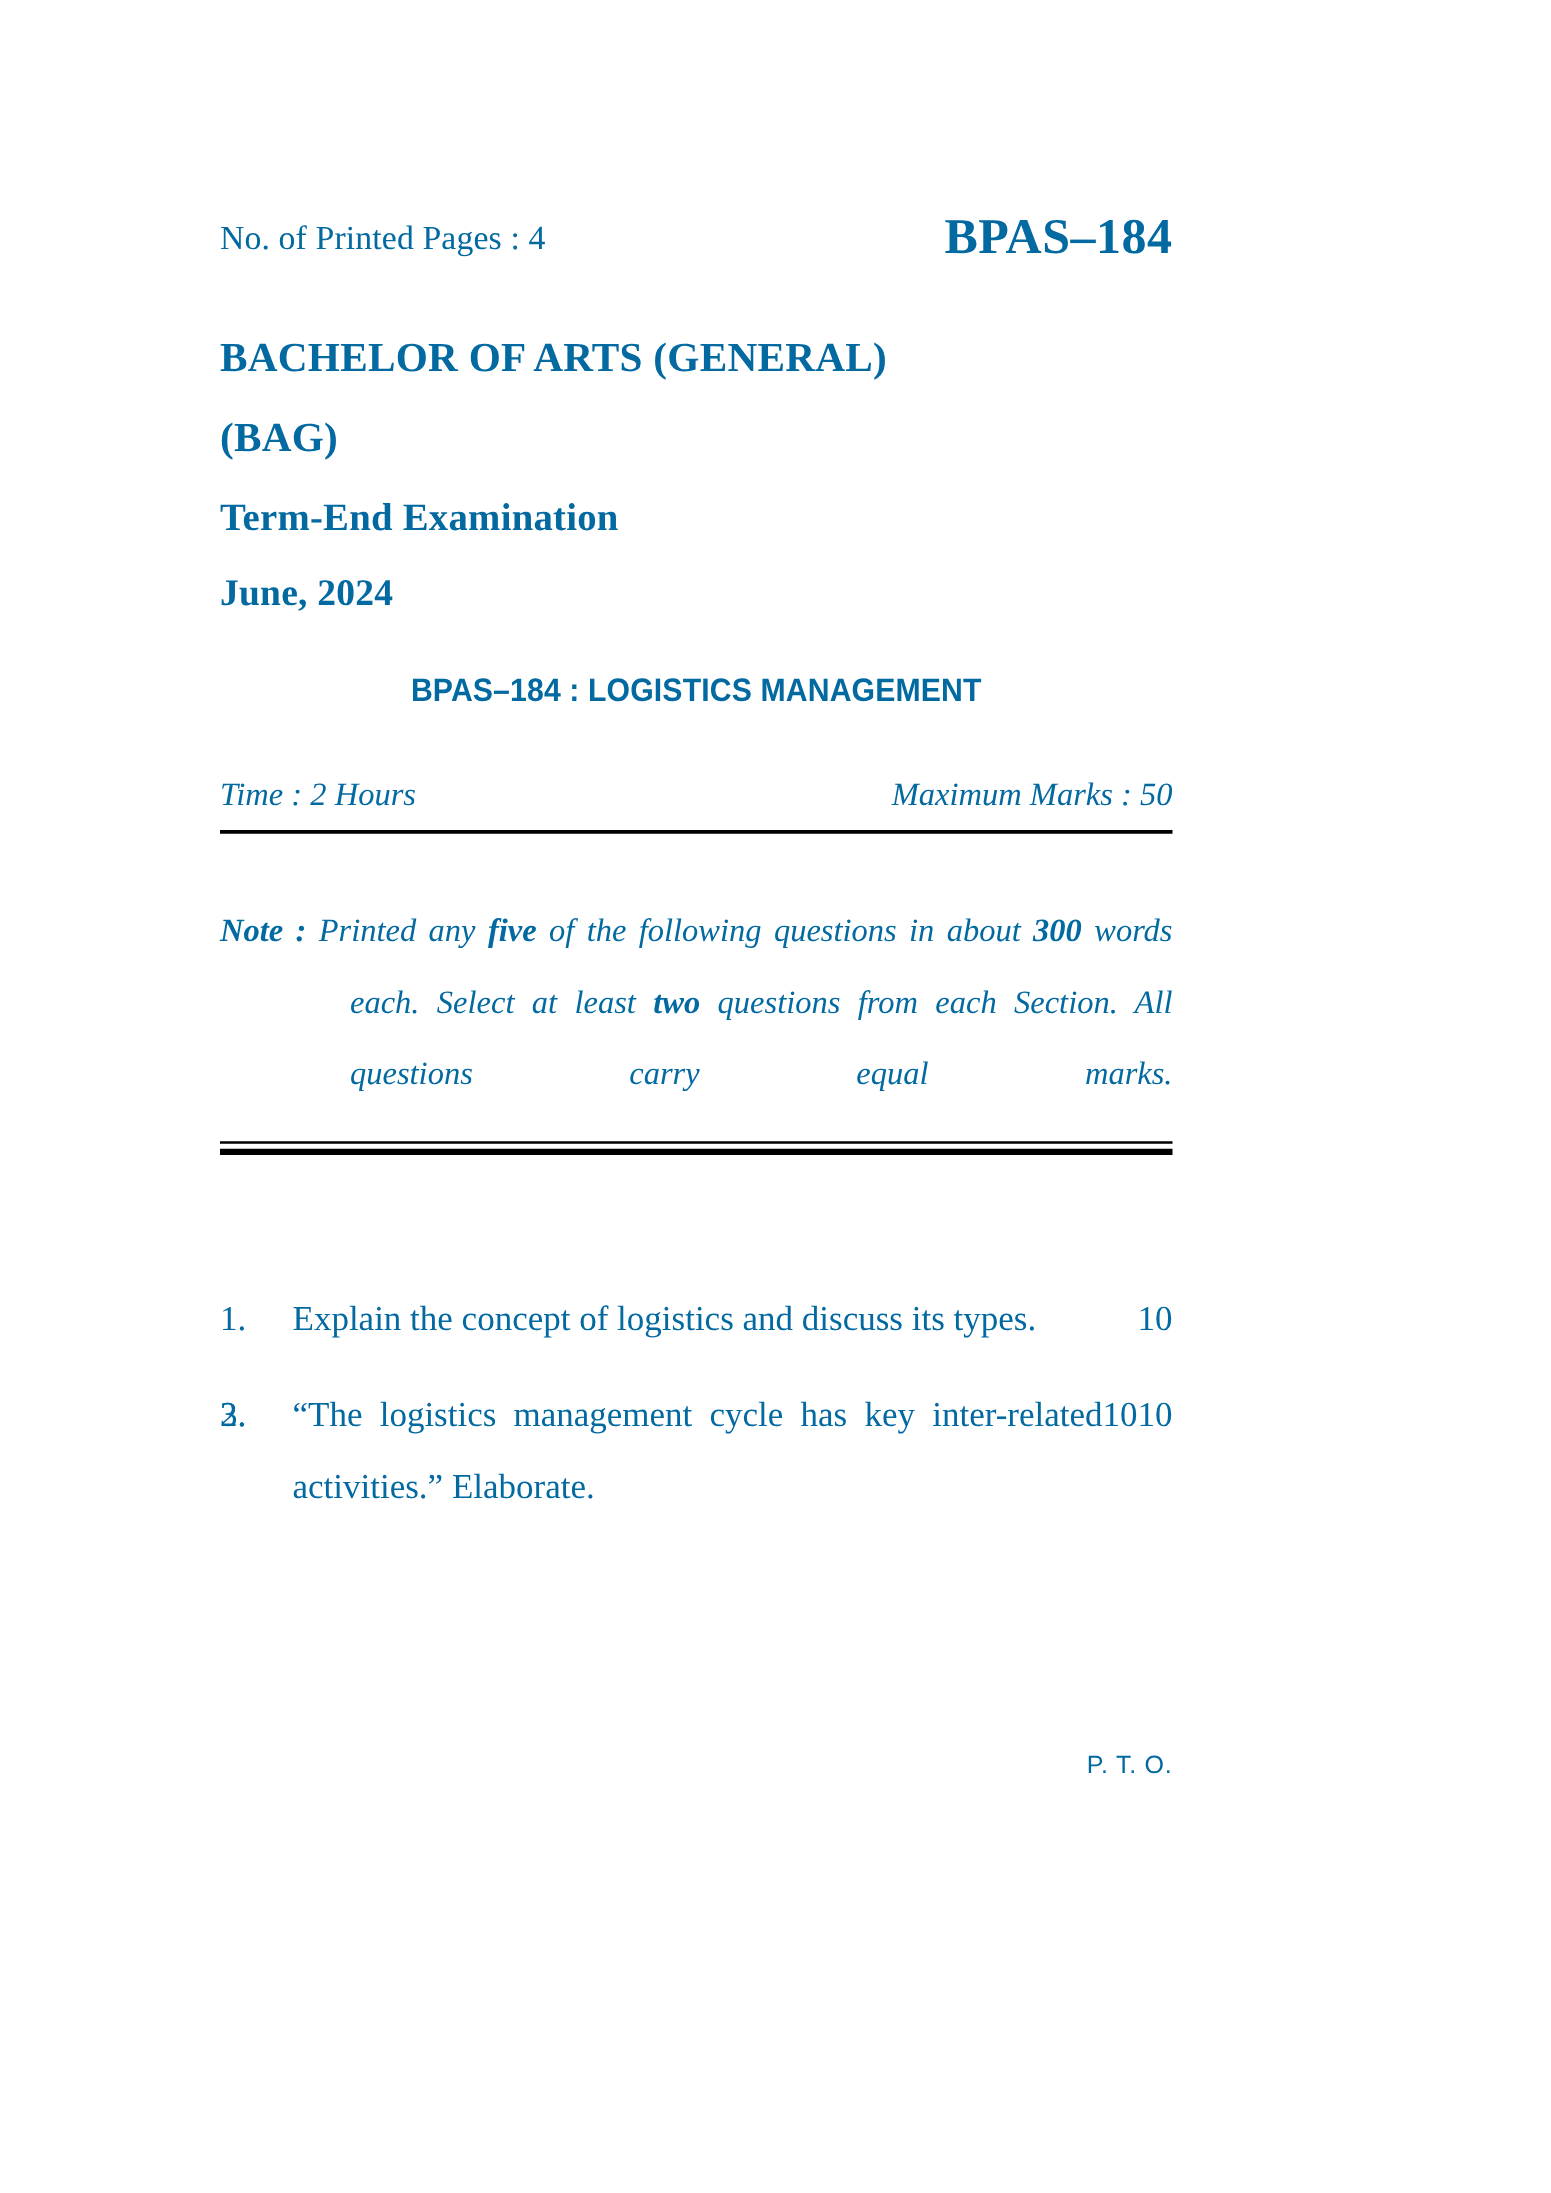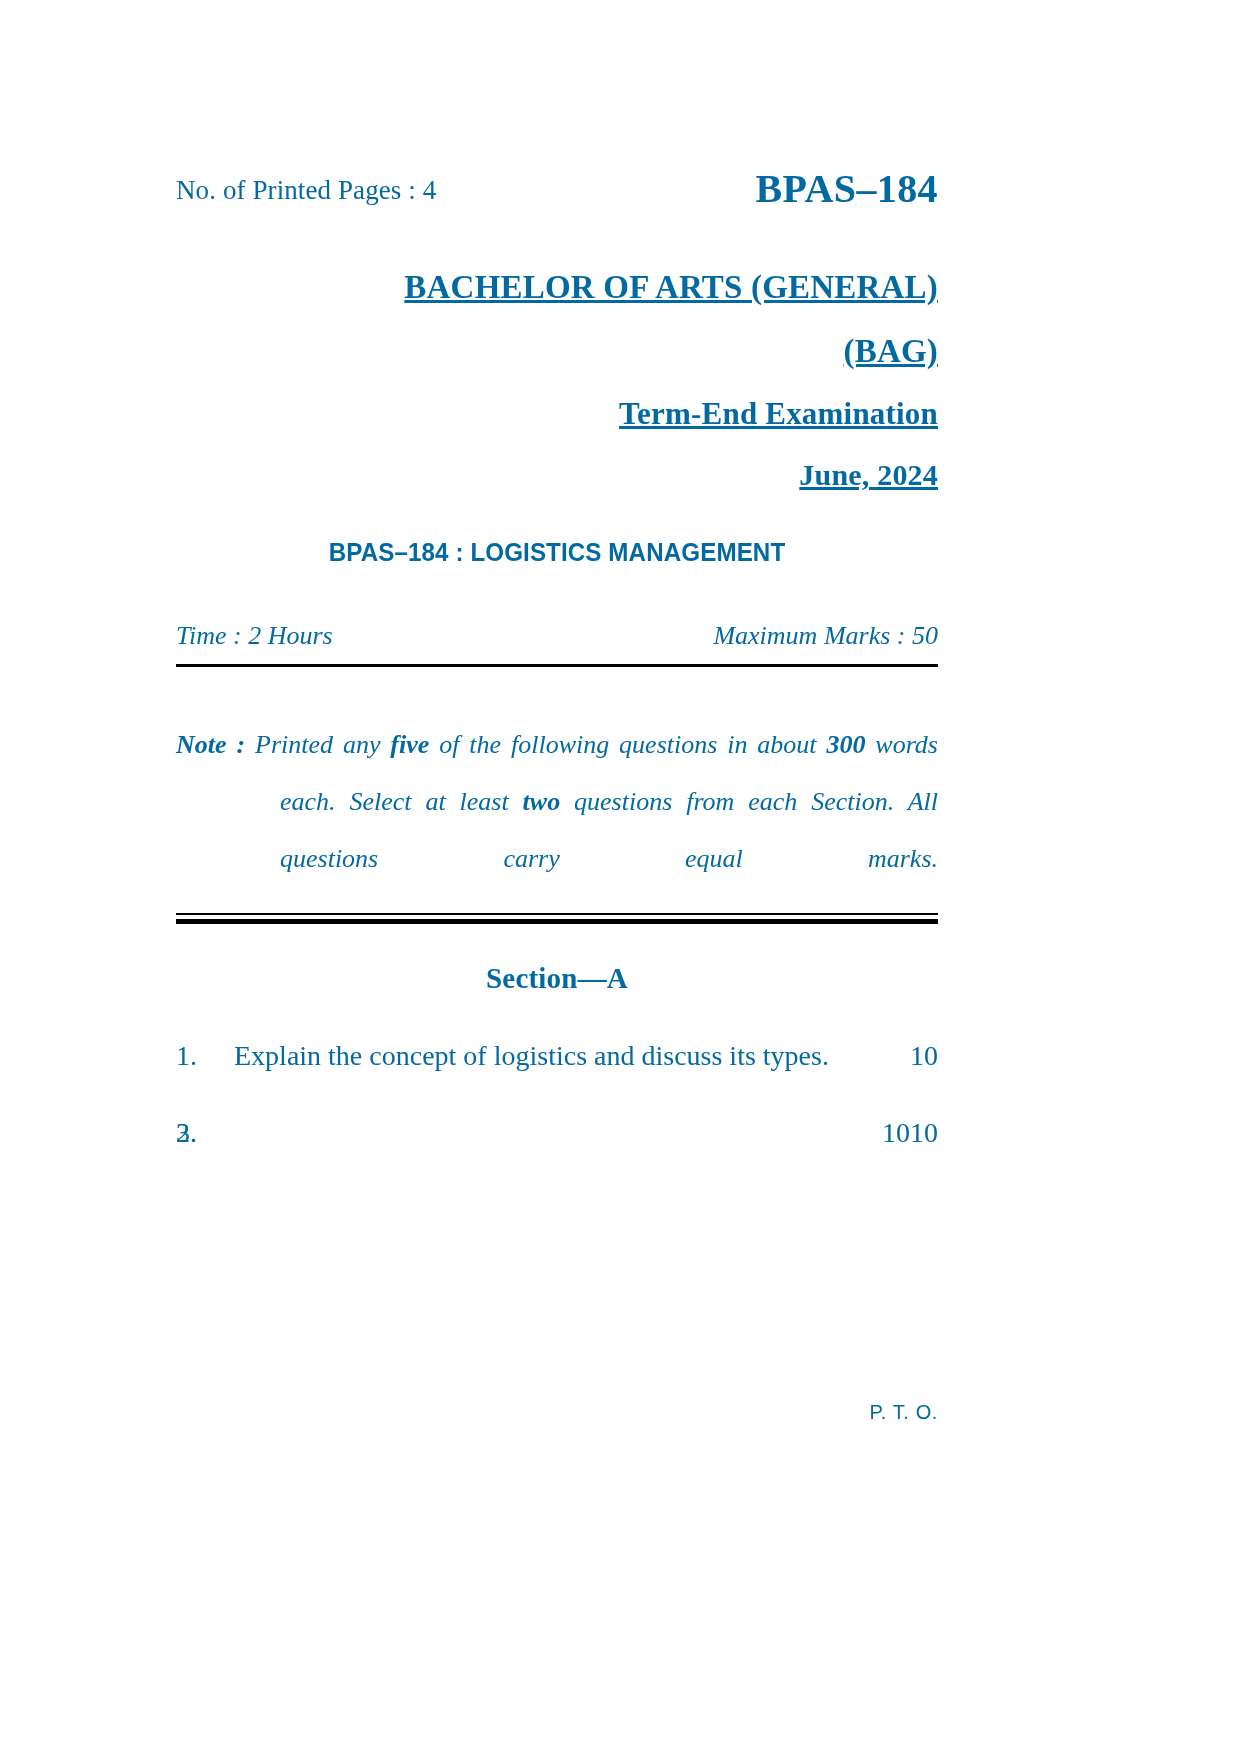--- a/index.html
+++ b/index.html
@@ -52,22 +52,21 @@
     letter-spacing: 0.4px;
     white-space: nowrap;
   }
 
   
   .title-block {
     position: absolute;
     left: 0;
     top: 262px;
     width: 762px;
-    text-align: right;
-    text-decoration: underline;
+    text-align: left;
   }
   .t-line {
     font-weight: bold;
     letter-spacing: 0.2px;
     white-space: nowrap;
   }
   .t1 { font-size: 33px; line-height: 50px; }
   .t2 { font-size: 33px; line-height: 50px; margin-top: 14px; }
   .t3 { font-size: 31px; line-height: 48px; margin-top: 14px; }
   .t4 { font-size: 30px; line-height: 46px; margin-top: 14px; }
@@ -262,33 +261,32 @@
 
     <div class="note-wrap">
       <p class="note-para"><span class="note-label">Note</span><span class="note-colon"> : </span><span>Printed any </span><span class="em-b">five</span><span> of the following questions in about </span><span class="em-b">300</span><span> words each. Select at least </span><span class="em-b">two</span><span> questions from each Section. All questions carry equal marks.</span></p>
     </div>
 
     <div class="rule-double">
       <div class="thin"></div>
       <div class="thick"></div>
     </div>
 
-    <div class="section-head">Section—A</div>
 
     <div class="qlist" id="question-list">
         <div class="qitem">
           <div class="qnum">1.</div>
           <div class="qbody"><span class="qmarks">10</span><span>Explain the concept of logistics and discuss its types.</span></div>
         </div>
         <div class="qitem">
           <div class="qnum">2.</div>
           <div class="qbody"><span class="qmarks">10</span></div>
         </div>
         <div class="qitem">
           <div class="qnum">3.</div>
-          <div class="qbody"><span class="qmarks">10</span></div>
+          <div class="qbody"><span class="qmarks">10</span><span>“The logistics management cycle has key inter-related activities.” Elaborate.</span></div>
         </div>
       </div>
 
     <div class="pto">P. T. O.</div>
 
   </div>
 </div>
 
 </body></html>

